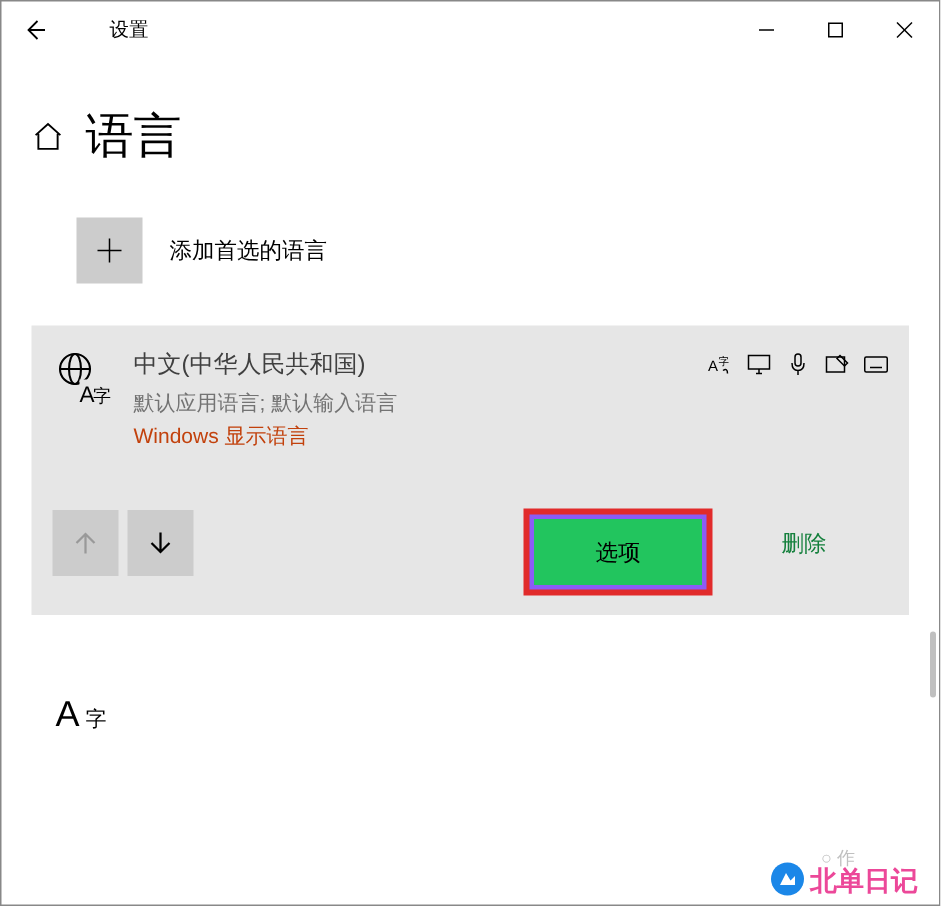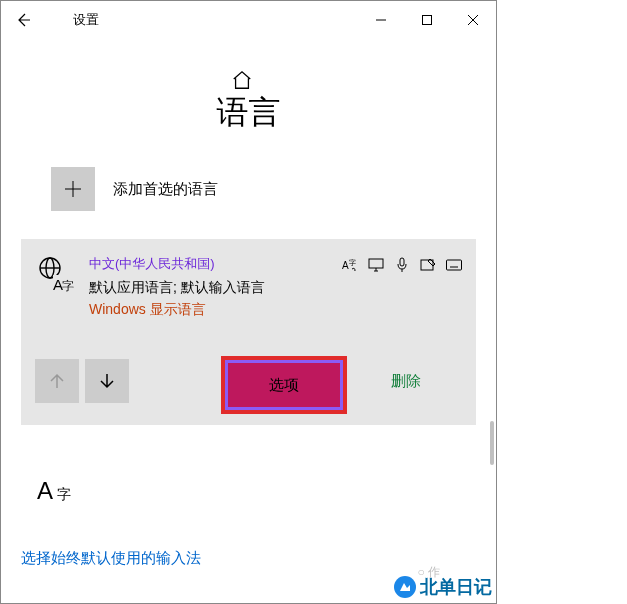--- a/index.html
+++ b/index.html
@@ -1,55 +1,55 @@
 <!DOCTYPE html>
 <html><head>
 <meta charset="utf-8">
 <style>
 html,body{margin:0;padding:0;font-family:"Microsoft YaHei","Segoe UI",sans-serif;background:#fff;color:#000;}
-.window{width:497px;height:604px;box-sizing:border-box;border:1px solid #888;position:relative;overflow:hidden;}
+.window{width:627px;height:604px;box-sizing:border-box;border:1px solid #888;position:relative;overflow:hidden;}
 .titlebar{height:38px;display:flex;align-items:center;}
 .back-btn{width:44px;height:38px;display:flex;align-items:center;justify-content:center;}
 .back-btn svg{width:16px;height:16px;}
 .title-text{font-size:13px;margin-left:28px;}
 .win-controls{margin-left:auto;display:flex;}
 .wc{width:46px;height:38px;display:flex;align-items:center;justify-content:center;}
 .wc svg{width:12px;height:12px;stroke:#000;stroke-width:1;}
 .content{padding:0 20px;}
-.header-row{display:flex;align-items:center;margin-top:30px;flex-direction:column;}
+.header-row{display:flex;align-items:center;margin-top:30px;}
 .home-icon{width:22px;height:22px;margin-right:14px;}
 .page-title{font-size:32px;font-weight:400;}
 .desc{font-size:15px;margin-top:16px;margin-left:-2px;}
 .add-row{display:flex;align-items:center;margin-top:32px;padding-left:30px;}
 .add-btn{width:44px;height:44px;background:#ccc;display:flex;align-items:center;justify-content:center;}
 .add-btn svg{width:18px;height:18px;stroke:#000;stroke-width:1;}
 .add-label{margin-left:18px;font-size:15px;}
 .lang-item{margin-top:28px;padding:16px 14px 14px 14px;}
 .lang-item.selected{background:#e6e6e6;}
 .lang-top{display:flex;}
 .lang-icon{width:40px;height:40px;margin-right:14px;position:relative;flex-shrink:0;}
 .lang-main{flex:1;}
-.lang-name{font-size:13px;color:#6d28d9;}
-.lang-sub{font-size:14px;color:#000000;margin-top:6px;}
+.lang-name{font-size:16px;color:#404040;}
+.lang-sub{font-size:14px;color:#737373;margin-top:6px;}
 .lang-sub2{font-size:14px;color:#c2410c;margin-top:4px;}
 .feat-icons{display:flex;gap:10px;margin-top:2px;}
 .feat-icons .fi{width:16px;height:16px;}
 .lang-actions{display:flex;margin-top:40px;gap:6px;}
 .sq-btn{width:44px;height:44px;background:#ccc;display:flex;align-items:center;justify-content:center;}
 .sq-btn.disabled{color:#999;}
 .sq-btn svg{width:20px;height:20px;}
 .spacer{flex:1;}
 .wide-btn{width:112px;height:44px;display:flex;align-items:center;justify-content:center;font-size:15px;}
-.btn-options{background:#be185d;border:4px solid #8b5cf6;position:relative;align-items:center;}
+.btn-options{background:#22c55e;border:6px solid #8b5cf6;position:relative;align-items:center;}
 .btn-options-highlight{position:absolute;inset:-7px;border:4px solid #e12b2b;pointer-events:none;}
 .btn-delete{background:transparent;color:#15803d;}
 .lang2-feats{display:flex;gap:10px;margin-left:auto;margin-top:4px;}
 .link-row{margin-top:36px;}
 .link{color:#0066cc;font-size:15px;}
-.watermark{position:absolute;right:4px;bottom:4px;display:flex;align-items:center;gap:4px;font-size:18px;font-weight:700;color:#0369a1;}
+.watermark{position:absolute;right:14px;bottom:4px;display:flex;gap:4px;font-size:18px;font-weight:700;color:#ec4899;}
 .watermark .bubble{width:22px;height:22px;border-radius:50%;background:#1b87e8;display:flex;align-items:center;justify-content:center;}
 .watermark .bubble svg{width:14px;height:14px;}
 .wm-faint{position:absolute;right:56px;bottom:22px;font-size:12px;color:#c0c0c0;}
 .scrollbar{position:absolute;right:2px;top:420px;width:4px;height:44px;background:#c0c0c0;border-radius:2px;}
 </style>
 </head>
 <body>
 <div class="window">
 
 <div class="titlebar">
@@ -183,23 +183,20 @@
               <path d="M10 12 Q13 10 13 14"></path>
             </svg>
         <svg class="fi" viewBox="0 0 16 16" fill="none" stroke="#000" stroke-width="1">
               <rect x="0.5" y="3" width="15" height="10" rx="1"></rect>
               <line x1="4" y1="10" x2="12" y2="10"></line>
             </svg>
       </div>
     </div>
   </div>
 
-  <div class="link-row">
-    <span class="link">选择始终默认使用的输入法</span>
-  </div>
 </div>
 
 <div class="scrollbar"></div>
 
 <div class="wm-faint">○ 作</div>
 <div class="watermark">
   <div class="bubble">
         <svg viewBox="0 0 14 14" fill="#fff">
           <path d="M2 11 L6 3 L9 8 L12 5 L12 11 Z"></path>
         </svg>

